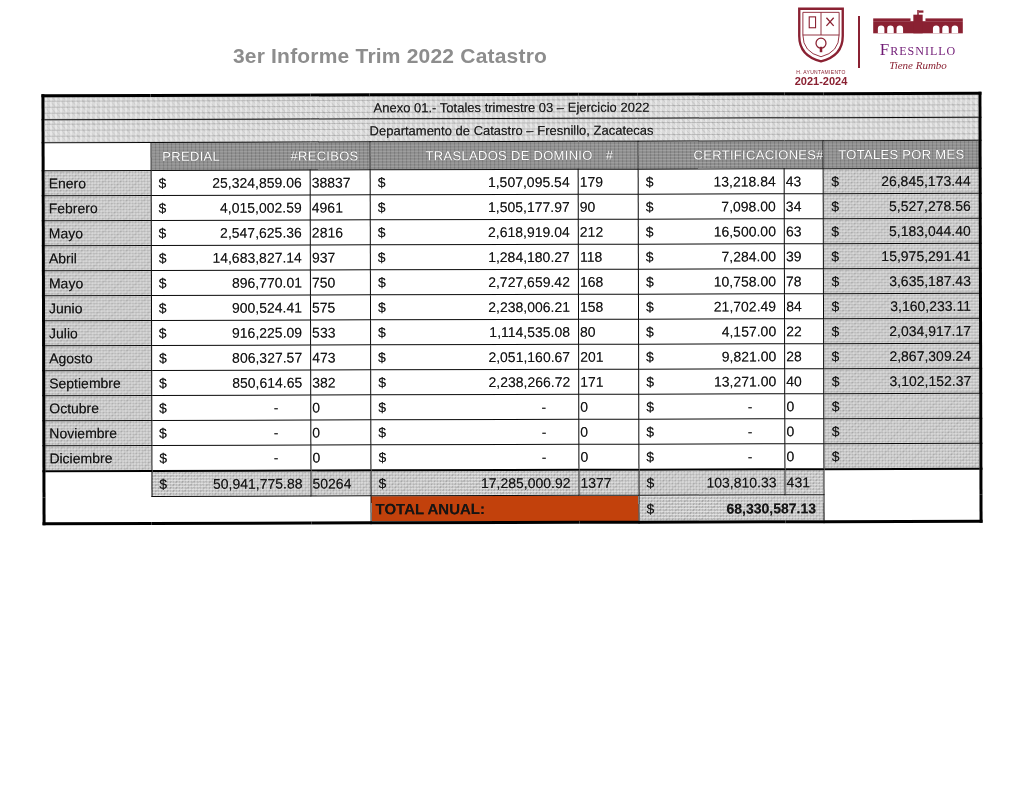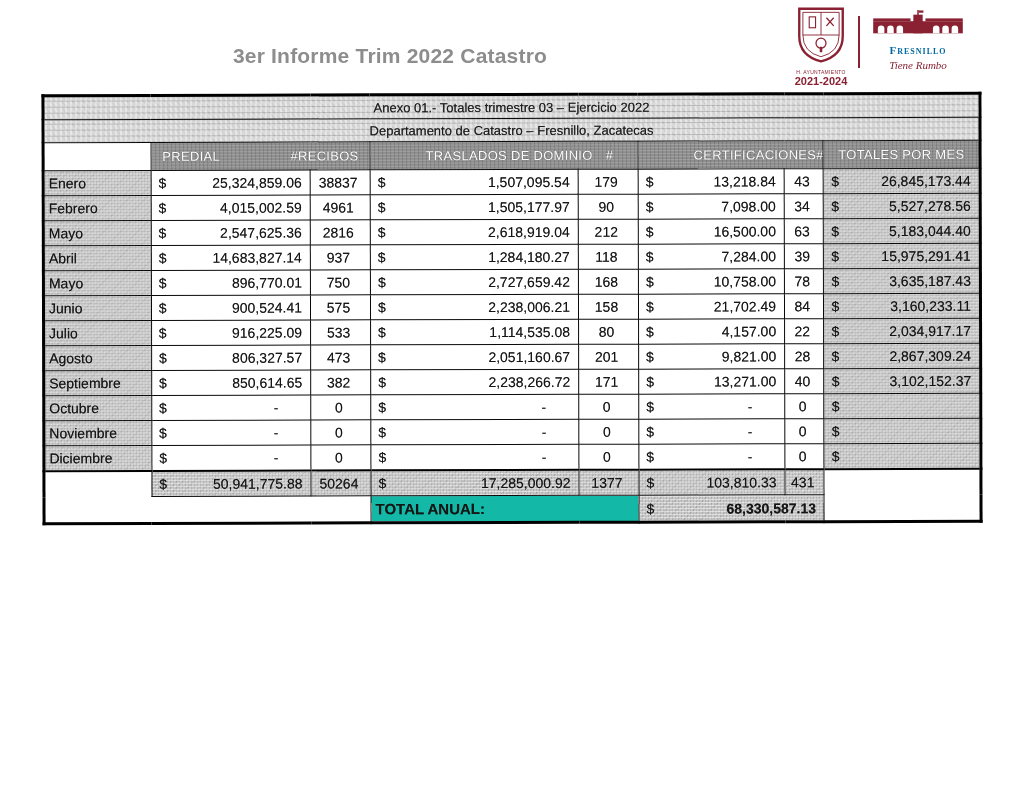--- a/index.html
+++ b/index.html
@@ -14,22 +14,22 @@
     text-align:center; font-size:21px; font-weight:bold; color:#8d8d8d;
     letter-spacing:0.2px;
   }
   .logo-block { position:absolute; left:790px; top:6px; width:180px; height:80px; display:flex; align-items:flex-start; }
   .shield { width:62px; text-align:center; }
   .shield-cap1 { font-size:5px; color:#8a2132; letter-spacing:0.3px; margin-top:1px; }
   .shield-cap2 { font-size:11px; color:#8a2132; font-weight:bold; }
   .logo-divider { width:2px; height:52px; background:#8a2132; margin:10px 6px 0 6px; }
   .fresnillo { width:104px; text-align:center; padding-top:4px; }
   .fres-name {
-    font-family:"Liberation Serif", serif; color:#0369a1; font-weight:bold;
-    font-size:11px; font-variant:small-caps; letter-spacing:1px; line-height:16px;
+    font-family:"Liberation Serif", serif; color:#701a75; font-weight:normal;
+    font-size:17px; font-variant:small-caps; letter-spacing:1px; line-height:16px;
   }
   .fres-tag {
     font-family:"Liberation Serif", serif; color:#8a2132; font-style:italic;
     font-size:11px; margin-top:1px;
   }
 
   
   .report-table {
     position:absolute; left:42px; top:93px; width:940px;
     border-collapse:collapse; table-layout:fixed;
@@ -66,28 +66,28 @@
 
   tr.title-row td { height:20px; text-align:center; font-size:13px; color:#1d1d1d; font-weight:normal; }
   tr.hdr td { height:25px; text-align:center; }
   tr.hdr td.blank { background:#fff; }
   .hsplit { display:flex; justify-content:space-between; align-items:center; padding:0 10px; }
   .hsplit .grow { flex:1; text-align:center;padding-left:44px; }
   .hsplit .subn { width:34px; text-align:center; }
 
   #rows-body td { height:22px; }
   .month-cell { text-align:left; padding-left:4px; }
-  .count { text-align:center; padding-right:5px; }
+  .count { text-align:left; padding-right:5px; }
   .mny { display:flex; justify-content:space-between; align-items:center; padding:0 7px 0 6px; }
   .amt.dash { padding-right:24px; }
 
   tr.totals td { height:22px; border-top:2px solid #000; }
   tr.annual td { height:23px; }
   td.no-border { border:0; background:#fff; }
-  .annual-label { font-weight:bold; font-size:15px; padding-left:4px; text-align:left; background:#14b8a6; }
+  .annual-label { font-weight:bold; font-size:15px; padding-left:4px; text-align:left; background:#c2410c; }
   .annual-val .amt { font-weight:bold; }
 </style>
 </head>
 <body>
 
 <div class="page">
 
   <div class="report-title">3er Informe Trim 2022 Catastro</div>
 
   <div class="logo-block">

